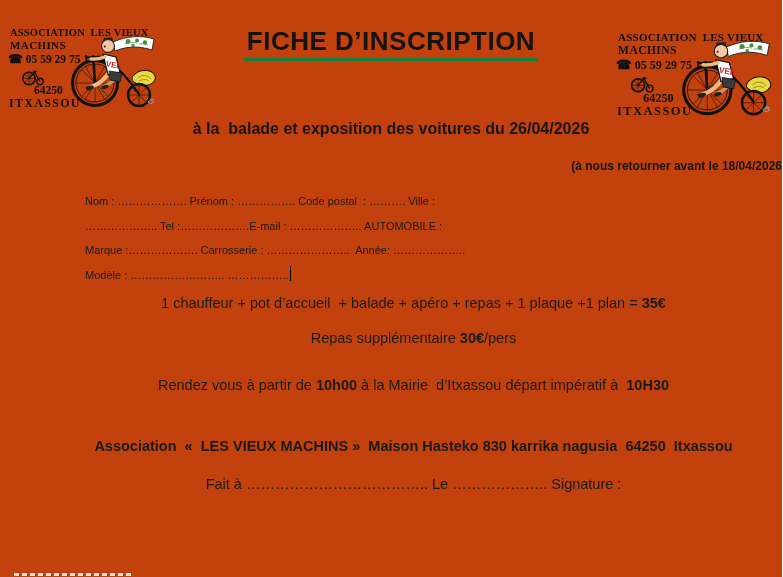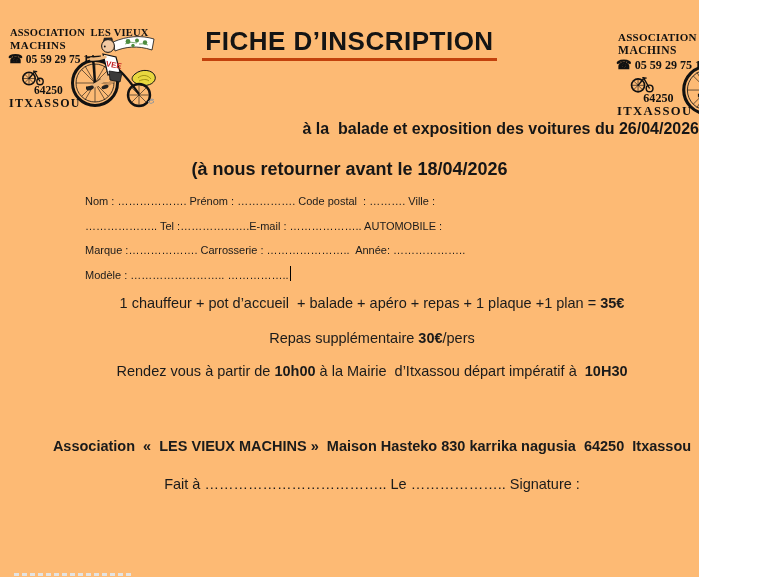--- a/index.html
+++ b/index.html
@@ -1,30 +1,30 @@
 <!DOCTYPE html>
 <html><head>
 <meta charset="utf-8">
 <style>
   html,body{margin:0;padding:0;background:#fff;}
   .page{
-    position:relative;width:699px;height:577px;background:#fdba74;
+    position:relative;width:782px;height:577px;background:#c2410c;
     font-family:"Liberation Sans", sans-serif;color:#1b1b1b;overflow:hidden;
   }
   .pre{white-space:pre-wrap;}
   
   .doc-title{position:absolute;top:26px;left:0;right:0;text-align:center;}
   .doc-title span{
     display:inline-block;font-size:26px;font-weight:bold;letter-spacing:.5px;
-    border-bottom:3px solid #c2410c;padding:0 3px 1px 3px;color:#141414;
+    border-bottom:3px solid #15803d;padding:0 3px 1px 3px;color:#141414;
   }
-  .subtitle1{position:absolute;top:120px;left:0;right:0;text-align:right;
+  .subtitle1{position:absolute;top:120px;left:0;right:0;text-align:center;
     font-size:16px;font-weight:bold;color:#161616;}
-  .subtitle2{position:absolute;top:159px;left:0;right:0;text-align:center;
-    font-size:18px;font-weight:bold;color:#161616;}
+  .subtitle2{position:absolute;top:159px;left:0;right:0;text-align:right;
+    font-size:12px;font-weight:bold;color:#161616;}
   
   .form-block{position:absolute;left:85px;top:189px;width:620px;
     font-size:11px;line-height:24.5px;color:#1b1b1b;}
   .form-line{white-space:pre-wrap;}
   .caret{display:inline-block;width:1.5px;height:15px;background:#000;
     vertical-align:-2px;margin-left:1px;}
   
   .body-line{position:absolute;left:0;right:0;text-align:center;
     font-size:14.5px;color:#1b1b1b;white-space:pre-wrap;margin-left:45px;}
   .body-line .b{font-weight:bold;}
@@ -167,18 +167,18 @@
 
   <div class="form-block">
       <div class="form-line">Nom : ………………. Prénom : ……………. Code postal  : ………. Ville :</div>
       <div class="form-line">……………….. Tel :……………….E-mail : ……………….. AUTOMOBILE :</div>
       <div class="form-line">Marque :………………. Carrosserie : …………………..  Année: ………………..</div>
       <div class="form-line">Modèle : …………………….. ……………..<span class="caret"></span></div>
     </div>
 
   <div class="body-line" style="top:295px"><span>1 chauffeur + pot d’accueil  + balade + apéro + repas + 1 plaque +1 plan = </span><span class="b">35€</span></div>
   <div class="body-line" style="top:330px"><span>Repas supplémentaire </span><span class="b">30€</span><span>/pers</span></div>
-  <div class="body-line" style="top:363px"><span>Rendez vous à partir de </span><span class="b">10h00</span><span> à la Mairie  d’Itxassou départ impératif à  </span><span class="b">10H30</span></div>
+  <div class="body-line" style="top:377px"><span>Rendez vous à partir de </span><span class="b">10h00</span><span> à la Mairie  d’Itxassou départ impératif à  </span><span class="b">10H30</span></div>
   <div class="body-line" style="top:438px"><span class="b">Association  «  LES VIEUX MACHINS »  Maison Hasteko 830 karrika nagusia  64250  Itxassou</span></div>
   <div class="body-line" style="top:476px"><span>Fait à ……………………………….. Le ……………….. Signature :</span></div>
 
   <div class="cutoff"></div>
 </div>
 
 </body></html>

